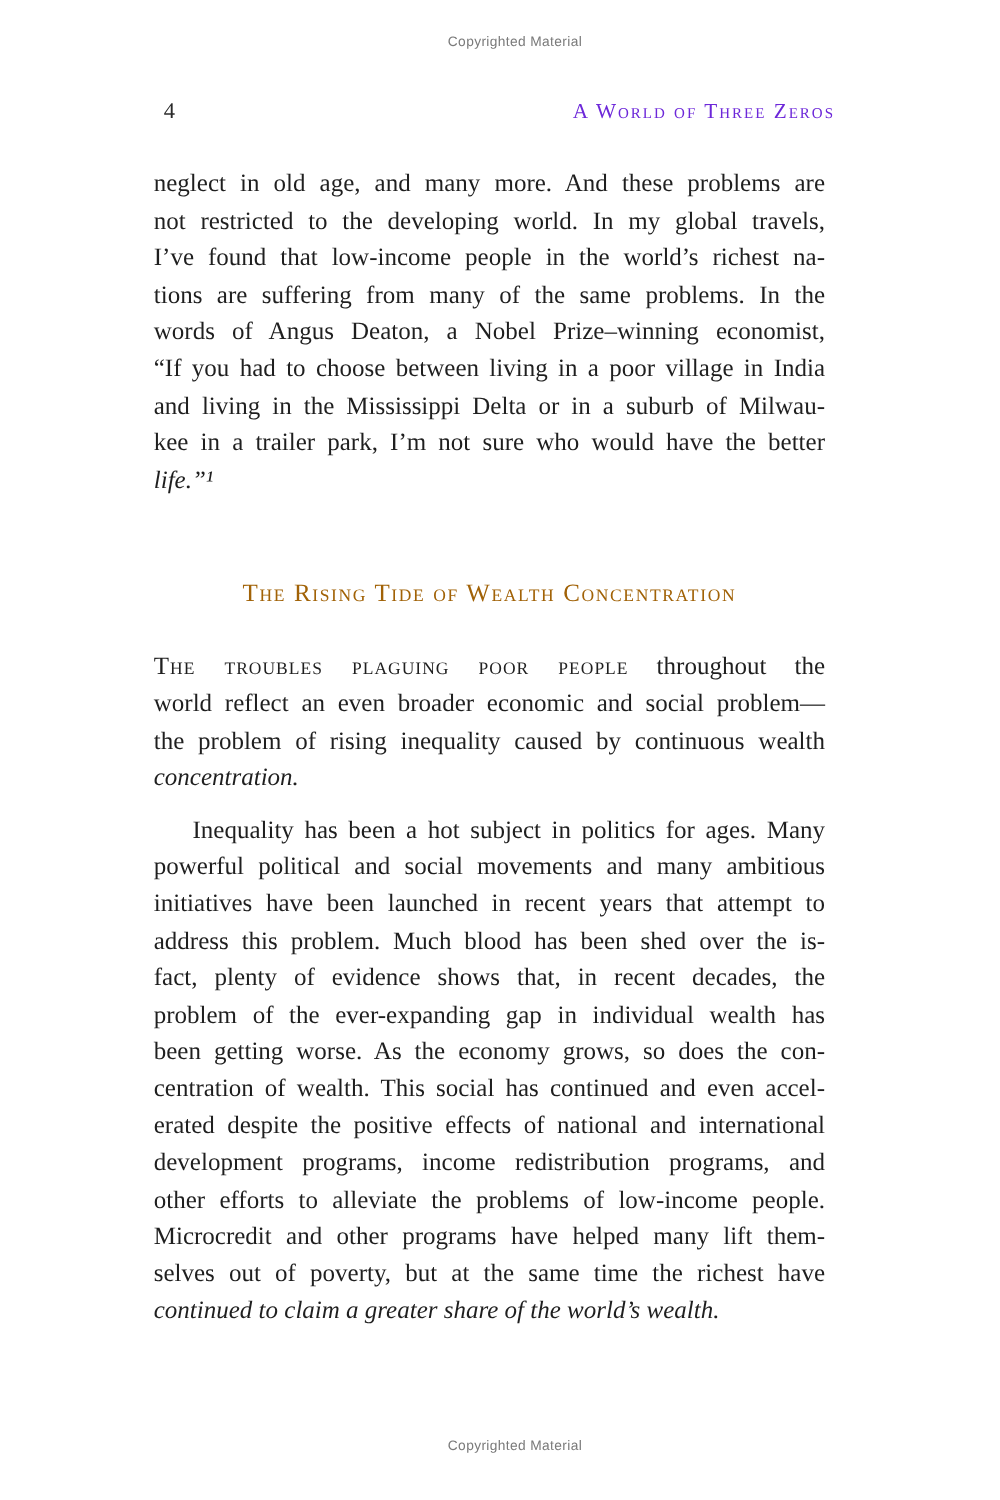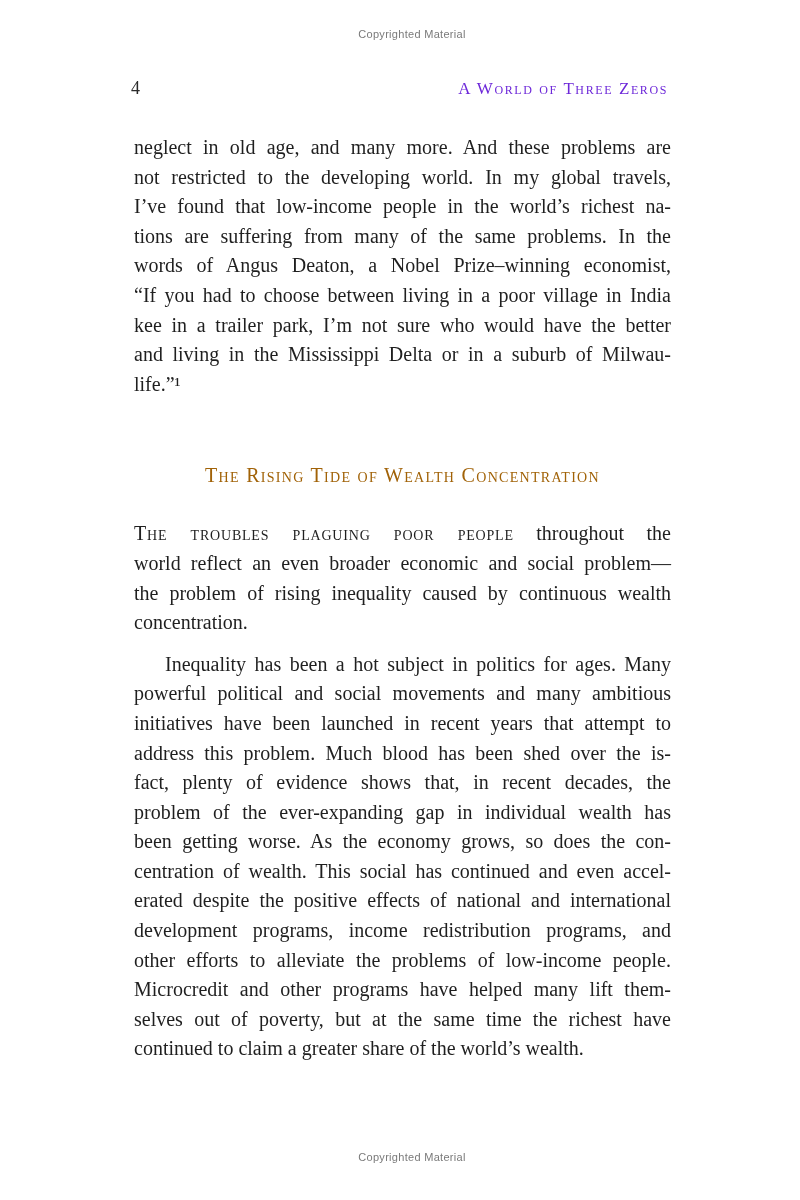--- a/index.html
+++ b/index.html
@@ -46,33 +46,34 @@
   .running-head {
     font-variant-caps: small-caps;
     font-size: 17px;
     letter-spacing: 1.6px;
     color: #6d28d9;
   }
 
   .page-body {
     position: absolute;
     top: 133px;
-    left: 134px;
+    left: 123px;
     width: 537px;
     font-size: 20px;
   }
   .para { margin: 0; }
   .jline {
     line-height: 29.6px;
     white-space: nowrap;
     text-align: justify;
     text-align-last: justify;
   }
   .jline.last {
     text-align-last: left;
+    font-style: italic;
   }
   .para-indent .jline:first-child {
     text-indent: 31px;
     margin-top: 12px;
   }
   .section-heading {
     margin: 63px 0 31px 0;
     font-weight: normal;
     font-variant-caps: small-caps;
     font-size: 20px;
@@ -100,22 +101,22 @@
 
   <div class="page-body">
 
     <div class="para">
         <div class="jline">neglect in old age, and many more. And these problems are</div>
         <div class="jline">not restricted to the developing world. In my global travels,</div>
         <div class="jline">I’ve found that low-income people in the world’s richest na-</div>
         <div class="jline">tions are suffering from many of the same problems. In the</div>
         <div class="jline">words of Angus Deaton, a Nobel Prize–winning economist,</div>
         <div class="jline">“If you had to choose between living in a poor village in India</div>
+        <div class="jline">and living in the Mississippi Delta or in a suburb of Milwau-</div>
         <div class="jline">kee in a trailer park, I’m not sure who would have the better</div>
-        <div class="jline">and living in the Mississippi Delta or in a suburb of Milwau-</div>
         <div class="jline last">life.”¹</div>
       </div>
 
     <h2 class="section-heading">The Rising Tide of Wealth Concentration</h2>
 
     <div class="para">
       <div class="jline"><span class="smallcaps-lead">The troubles plaguing poor people</span><span> throughout the</span></div>
       <div>
           <div class="jline">world reflect an even broader economic and social problem—</div>
           <div class="jline">the problem of rising inequality caused by continuous wealth</div>

